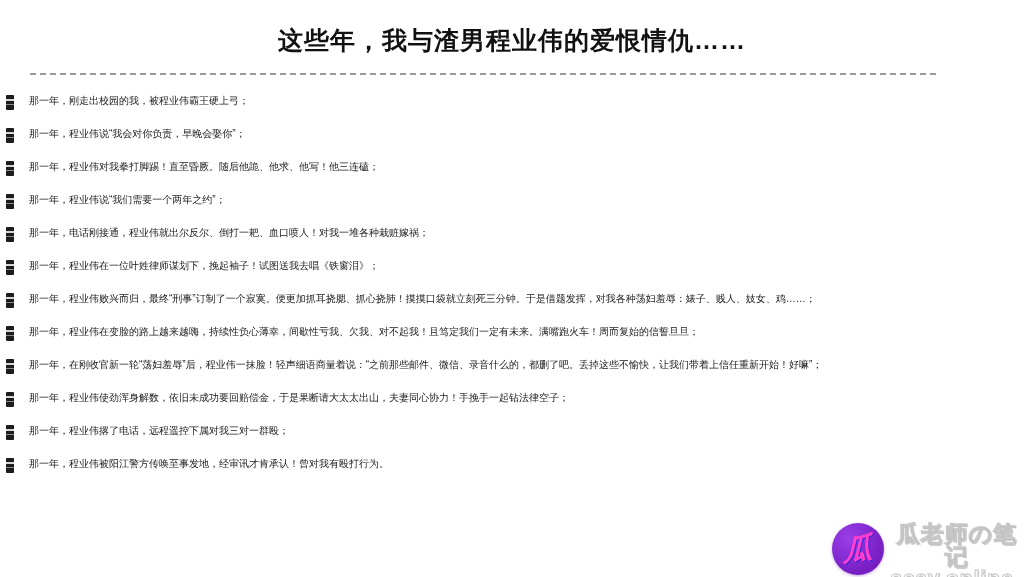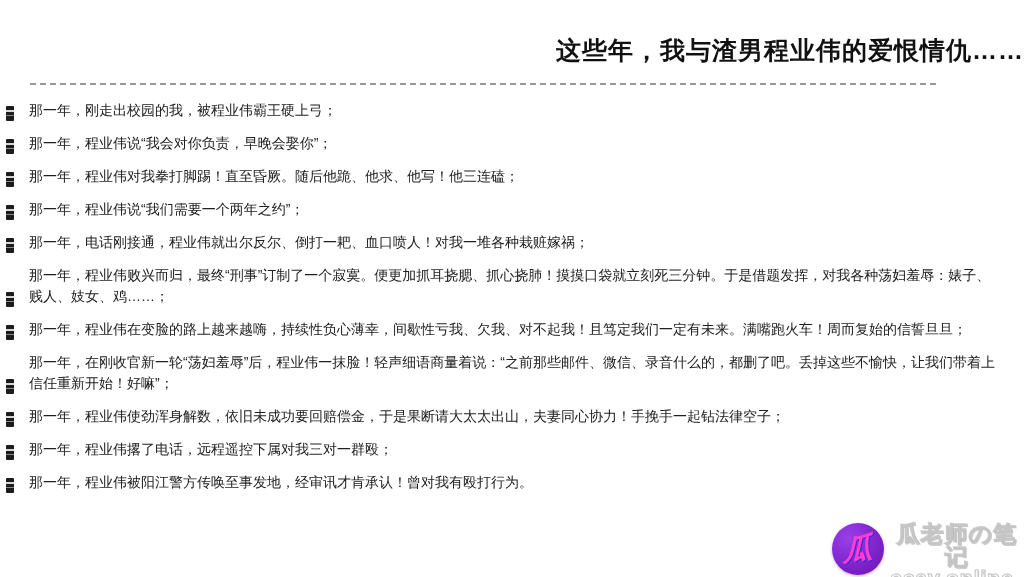--- a/index.html
+++ b/index.html
@@ -5,41 +5,41 @@
   html,body{margin:0;padding:0;}
   body{
     width:1024px;height:577px;
     background:#ffffff;
     font-family:"Liberation Sans","DejaVu Sans",sans-serif;
     color:#1f1f1f;
     position:relative;
     overflow:hidden;
   }
   .page-title{
-    text-align:right;
+    text-align:center;
     font-size:25px;
     font-weight:bold;
     letter-spacing:1px;
-    padding-top:34px;
+    padding-top:24px;
     color:#111;
   }
   .dashed-divider{
     margin:16px 88px 0 30px;
     border-top:2px dashed #9a9a9a;
     height:0;
   }
   .items-list{
     margin-top:15px;
     padding:0 28px 0 6px;
   }
   .list-item{
     display:flex;
-    align-items:flex-end;
+    align-items:center;
     margin-bottom:12px;
-    font-size:14px;
+    font-size:10px;
     line-height:21px;
   }
   .scroll-icon{
     flex:none;
     width:8px;
     height:15px;
     margin:3px 15px 0 0;
     border-radius:1px;
     background:linear-gradient(to bottom,
       #1c1c1c 0px,#1c1c1c 4px,
@@ -123,20 +123,24 @@
   <div class="list-item">
     <span class="scroll-icon"></span>
     <span class="item-text">那一年，程业伟说“我们需要一个两年之约”；</span>
   </div>
 
   <div class="list-item">
     <span class="scroll-icon"></span>
     <span class="item-text">那一年，电话刚接通，程业伟就出尔反尔、倒打一耙、血口喷人！对我一堆各种栽赃嫁祸；</span>
   </div>
 
+  <div class="list-item">
+    <span class="scroll-icon"></span>
+    <span class="item-text">那一年，程业伟在一位叶姓律师谋划下，挽起袖子！试图送我去唱《铁窗泪》；</span>
+  </div>
 
   <div class="list-item">
     <span class="scroll-icon"></span>
     <span class="item-text">那一年，程业伟败兴而归，最终“刑事”订制了一个寂寞。便更加抓耳挠腮、抓心挠肺！摸摸口袋就立刻死三分钟。于是借题发挥，对我各种荡妇羞辱：婊子、贱人、妓女、鸡……；</span>
   </div>
 
   <div class="list-item">
     <span class="scroll-icon"></span>
     <span class="item-text">那一年，程业伟在变脸的路上越来越嗨，持续性负心薄幸，间歇性亏我、欠我、对不起我！且笃定我们一定有未来。满嘴跑火车！周而复始的信誓旦旦；</span>
   </div>

